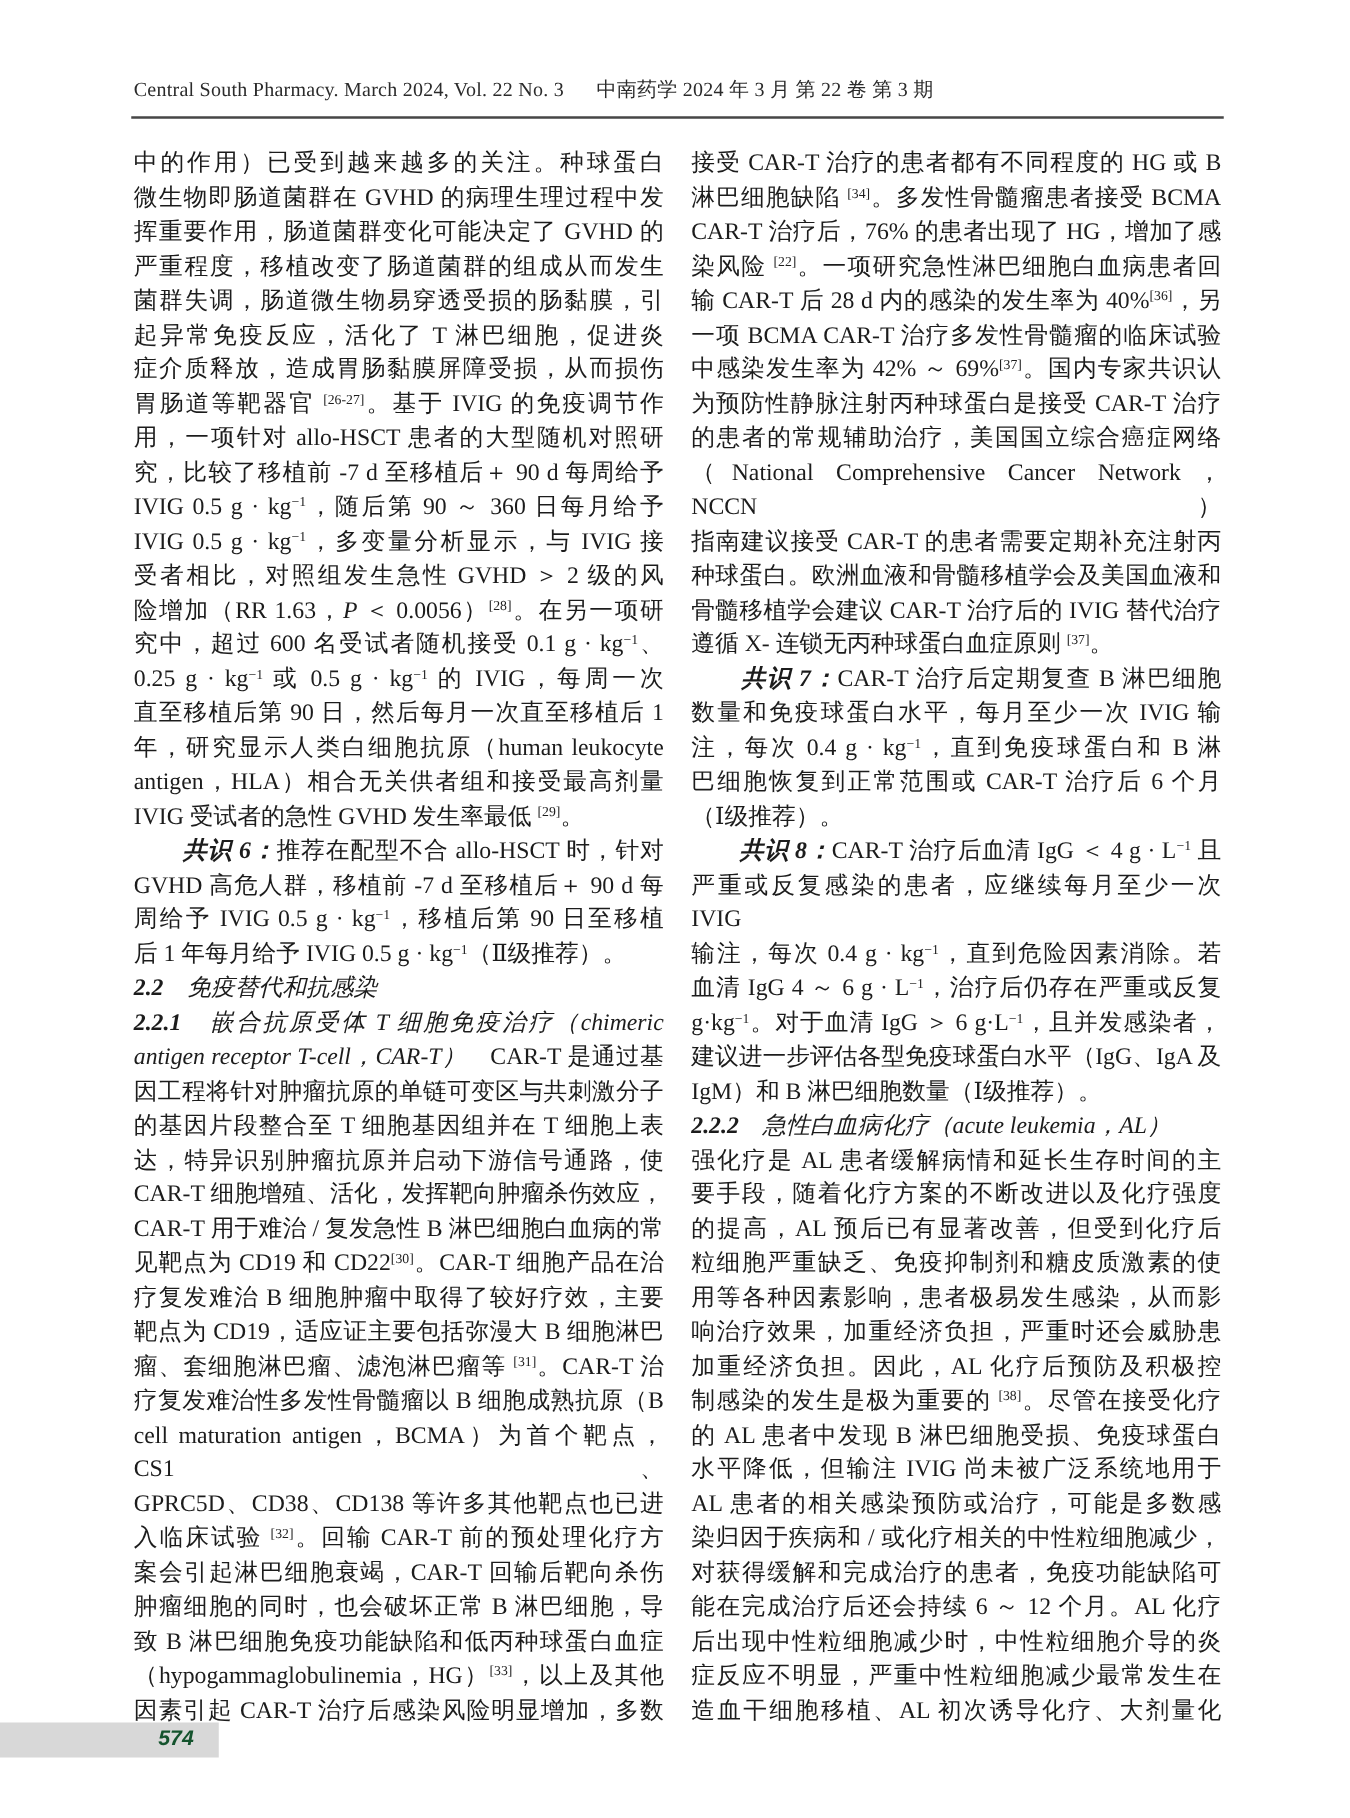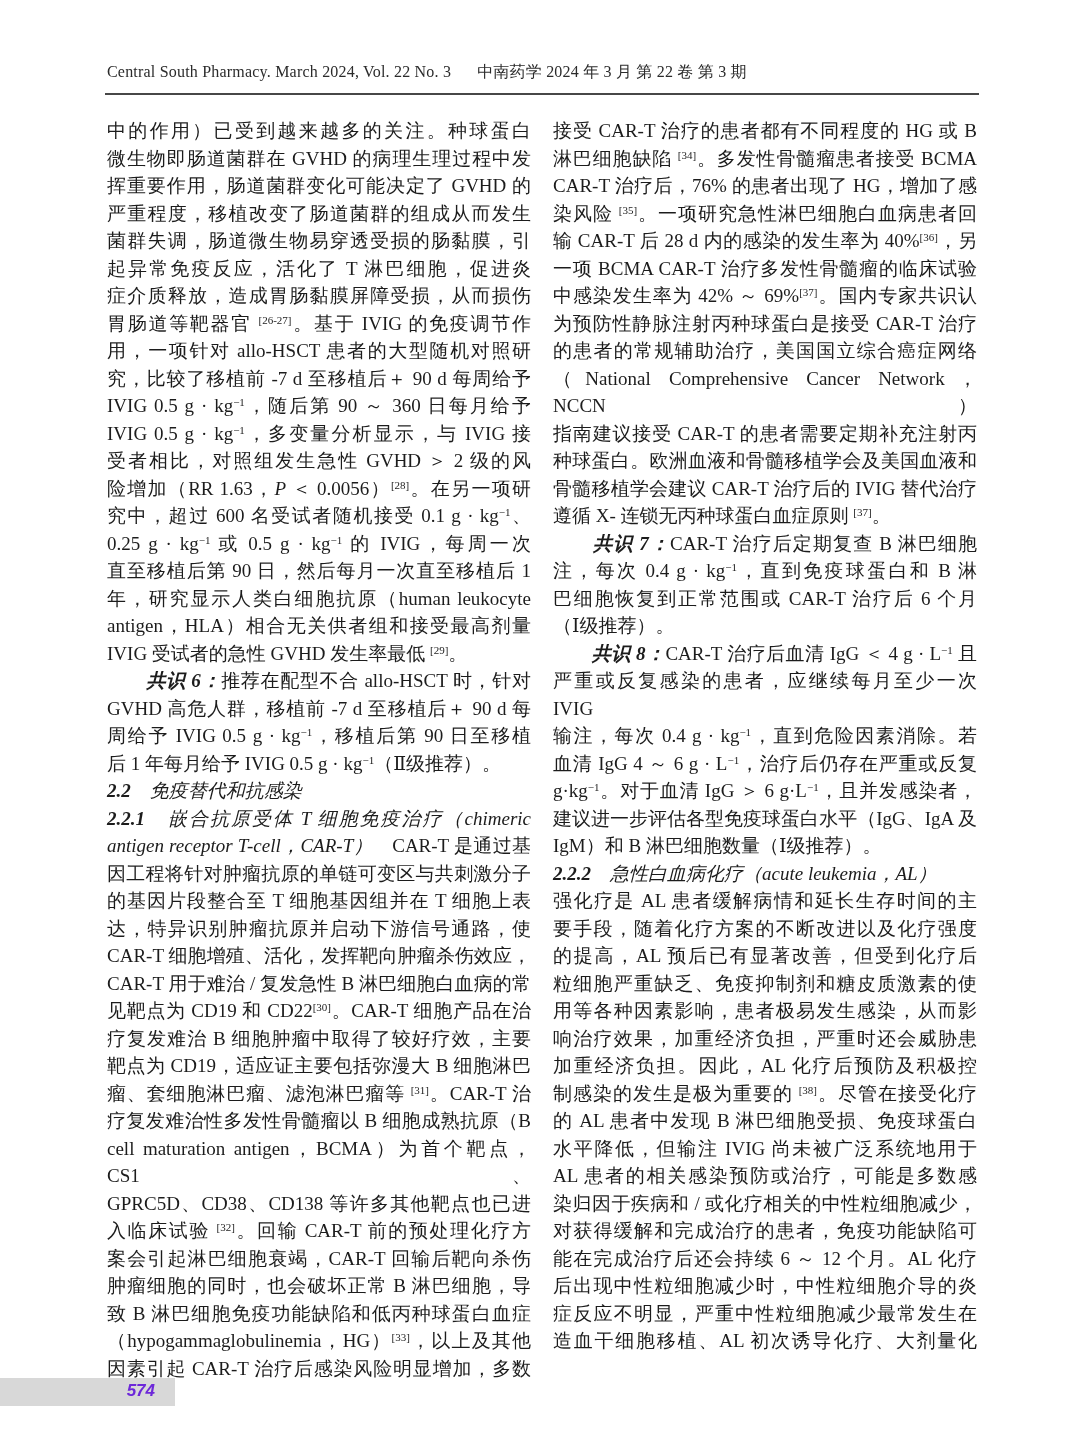--- a/index.html
+++ b/index.html
@@ -44,21 +44,21 @@
     font-size:11px; line-height:0; vertical-align:6px; letter-spacing:0;
   }
 
   .pagebar {
     position:absolute; left:0; top:1378px; width:175px; height:28px;
     background:#d8d8d8;
   }
   .pagenum {
     position:absolute; right:20px; top:3px;
     font-family:"Liberation Sans","DejaVu Sans",sans-serif;
-    font-weight:bold; font-style:italic; font-size:17px; color:#6d28d9;
+    font-weight:bold; font-style:italic; font-size:17px; color:#14532d;
   }
 </style>
 </head>
 <body>
 
 <div class="page">
   <div class="header">
     <span>Central South Pharmacy. March  2024, Vol. 22 No. 3</span><span class="cn">中南药学 2024 年 3 月 第 22 卷 第 3 期</span>
   </div>
   <div class="rule"></div>
@@ -107,32 +107,33 @@
       <div class="line"><span>案会引起淋巴细胞衰竭，CAR-T 回输后靶向杀伤</span></div>
       <div class="line"><span>肿瘤细胞的同时，也会破坏正常 B 淋巴细胞，导</span></div>
       <div class="line"><span>致 B 淋巴细胞免疫功能缺陷和低丙种球蛋白血症</span></div>
       <div class="line"><span>（hypogammaglobulinemia，HG）</span><sup class="sup">[33]</sup><span>，以上及其他</span></div>
       <div class="line"><span>因素引起 CAR-T 治疗后感染风险明显增加，多数</span></div>
     </div>
   <div class="col right">
       <div class="line"><span>接受 CAR-T 治疗的患者都有不同程度的 HG 或 B</span></div>
       <div class="line"><span>淋巴细胞缺陷 </span><sup class="sup">[34]</sup><span>。多发性骨髓瘤患者接受 BCMA</span></div>
       <div class="line"><span>CAR-T 治疗后，76% 的患者出现了 HG，增加了感</span></div>
-      <div class="line"><span>染风险 </span><sup class="sup">[35]</sup><span>。一项研究急性淋巴细胞白血病患者回</span></div>
+      <div class="line"><span>染风险 </span><sup class="sup">[22]</sup><span>。一项研究急性淋巴细胞白血病患者回</span></div>
       <div class="line"><span>输 CAR-T 后 28 d 内的感染的发生率为 40%</span><sup class="sup">[36]</sup><span>，另</span></div>
       <div class="line"><span>一项 BCMA CAR-T 治疗多发性骨髓瘤的临床试验</span></div>
       <div class="line"><span>中感染发生率为 42% ～ 69%</span><sup class="sup">[37]</sup><span>。国内专家共识认</span></div>
       <div class="line"><span>为预防性静脉注射丙种球蛋白是接受 CAR-T 治疗</span></div>
       <div class="line"><span>的患者的常规辅助治疗，美国国立综合癌症网络</span></div>
       <div class="line"><span>（National Comprehensive Cancer Network，NCCN）</span></div>
       <div class="line"><span>指南建议接受 CAR-T 的患者需要定期补充注射丙</span></div>
       <div class="line"><span>种球蛋白。欧洲血液和骨髓移植学会及美国血液和</span></div>
       <div class="line"><span>骨髓移植学会建议 CAR-T 治疗后的 IVIG 替代治疗</span></div>
       <div class="line end"><span>遵循 X- 连锁无丙种球蛋白血症原则 </span><sup class="sup">[37]</sup><span>。</span></div>
       <div class="line"><span>　　</span><span class="b">共识 7：</span><span>CAR-T 治疗后定期复查 B 淋巴细胞</span></div>
+      <div class="line"><span>数量和免疫球蛋白水平，每月至少一次 IVIG 输</span></div>
       <div class="line"><span>注，每次 0.4 g · kg</span><sup class="sup">−1</sup><span>，直到免疫球蛋白和 B 淋</span></div>
       <div class="line"><span>巴细胞恢复到正常范围或 CAR-T 治疗后 6 个月</span></div>
       <div class="line end"><span>（Ⅰ级推荐）。</span></div>
       <div class="line"><span>　　</span><span class="b">共识 8：</span><span>CAR-T 治疗后血清 IgG ＜ 4 g · L</span><sup class="sup">−1</sup><span> 且</span></div>
       <div class="line"><span>严重或反复感染的患者，应继续每月至少一次 IVIG</span></div>
       <div class="line"><span>输注，每次 0.4 g · kg</span><sup class="sup">−1</sup><span>，直到危险因素消除。若</span></div>
       <div class="line"><span>血清 IgG 4 ～ 6 g · L</span><sup class="sup">−1</sup><span>，治疗后仍存在严重或反复</span></div>
       <div class="line"><span>g·kg</span><sup class="sup">−1</sup><span>。对于血清 IgG ＞ 6 g·L</span><sup class="sup">−1</sup><span>，且并发感染者，</span></div>
       <div class="line"><span>建议进一步评估各型免疫球蛋白水平（IgG、IgA 及</span></div>
       <div class="line end"><span>IgM）和 B 淋巴细胞数量（Ⅰ级推荐）。</span></div>

